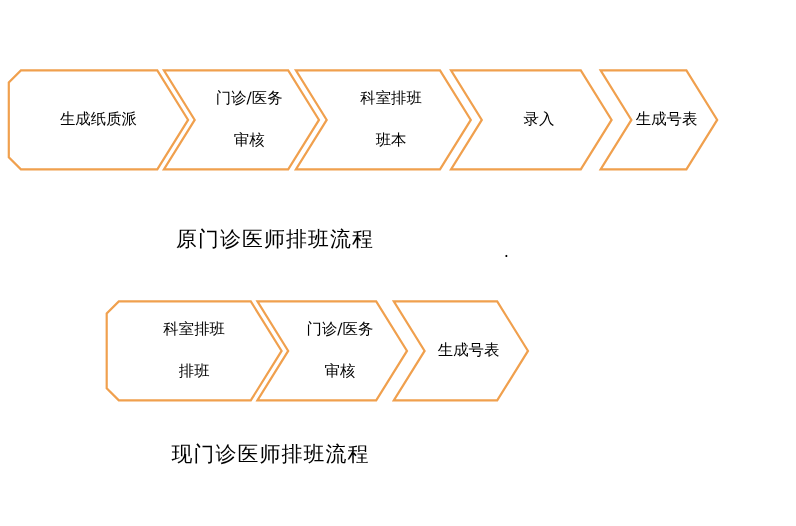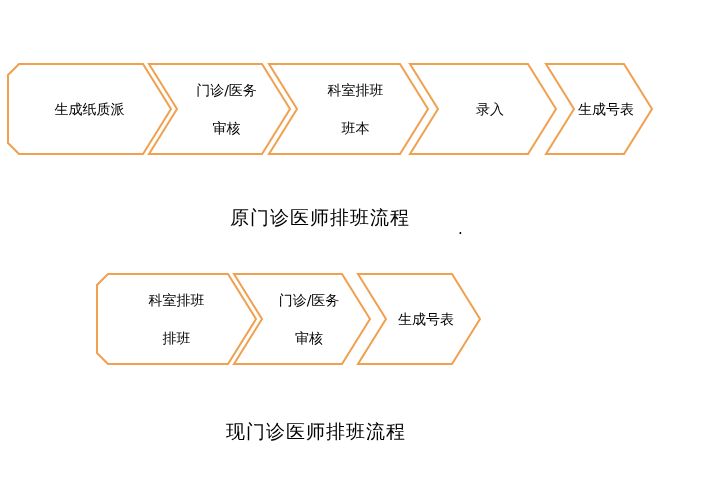--- a/index.html
+++ b/index.html
@@ -34,21 +34,21 @@
   }
   .label.chev{ padding-left:14px; }
   .line{
     height:38px; line-height:38px;
     white-space:nowrap;
     text-align:center;
   }
   .caption{
     position:absolute;
     width:320px;
-    text-align:center;
+    text-align:left;
     font-size:19px;
     letter-spacing:1px;
     white-space:nowrap;
   }
   .stray{
     position:absolute;
     font-size:15px;
     line-height:15px;
   }
 </style>
@@ -130,15 +130,15 @@
 
   <div class="step" style="left:356px; top:272px; width:126px; height:94px;">
     <svg width="126" height="94">
       <polygon points="2,2 96,2 124,47 96,92 2,92 30,47"></polygon>
     </svg>
     <div class="label chev">
       <div class="line">生成号表</div>
     </div>
   </div>
 
-  <div class="caption" style="left:156px; top:419px;font-family:Liberation Mono, monospace;">现门诊医师排班流程</div>
+  <div class="caption" style="left:156px; top:400px;font-family:Liberation Mono, monospace;">现门诊医师排班流程</div>
 
 </div>
 
 </body></html>

